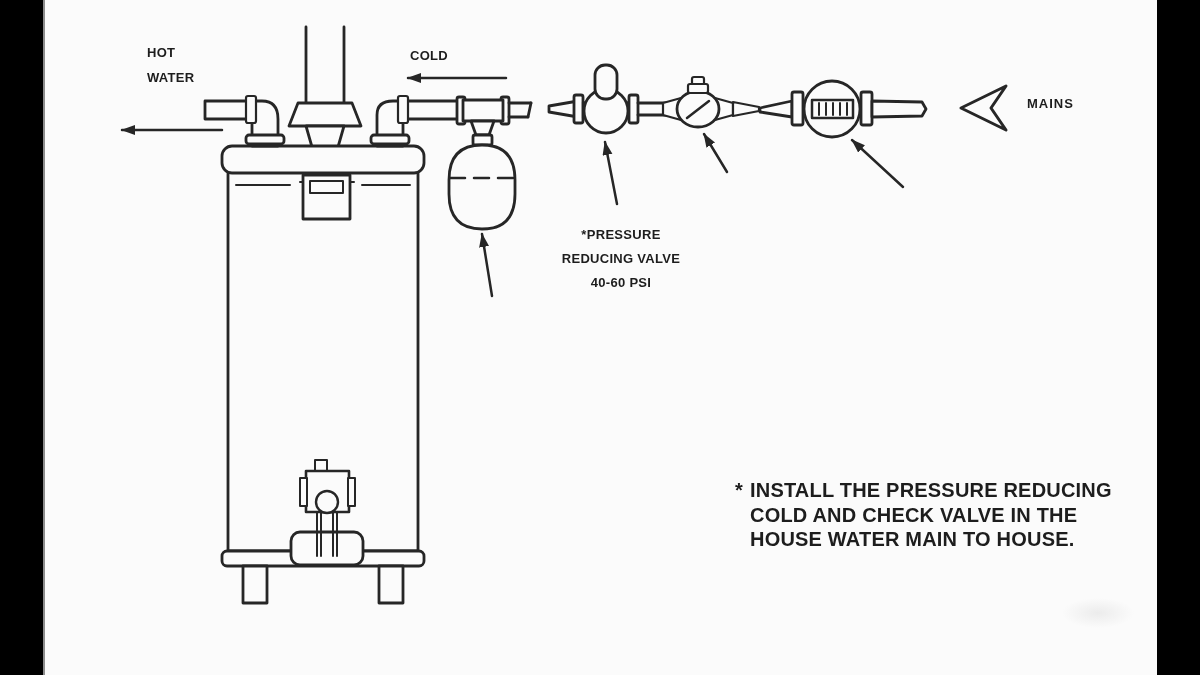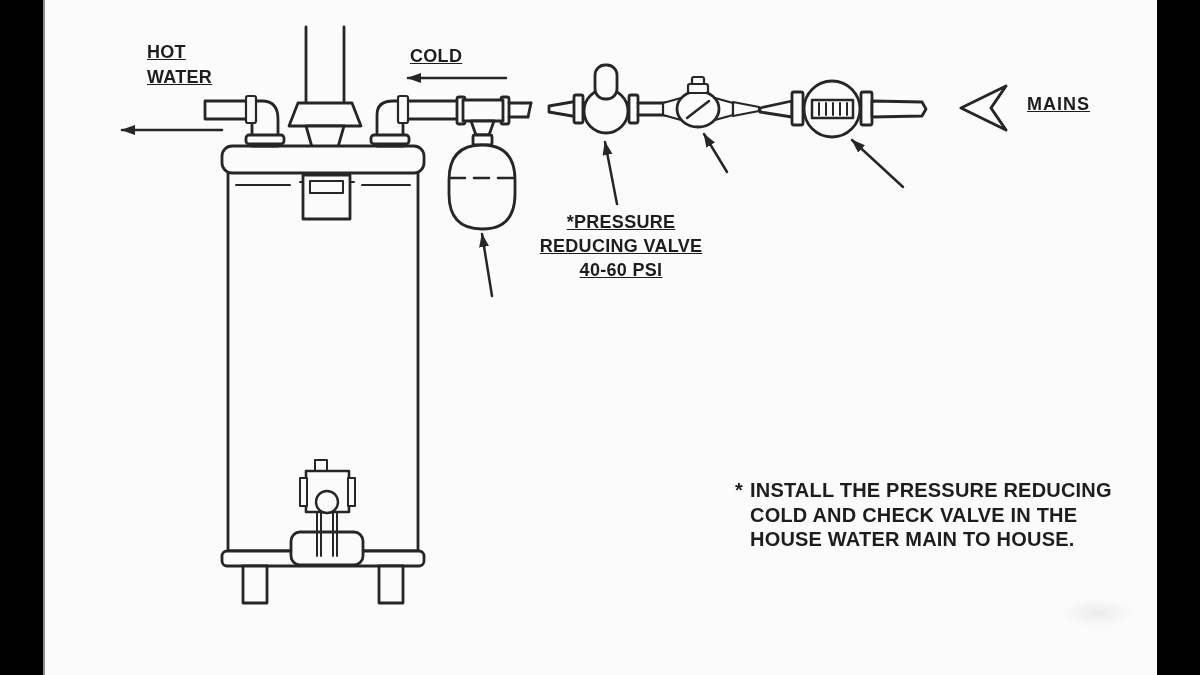--- a/index.html
+++ b/index.html
@@ -6,28 +6,28 @@
   body{
     width:1200px;height:675px;position:relative;overflow:hidden;
     background:#000;font-family:"Liberation Sans",sans-serif;
   }
   .stage{position:absolute;inset:0;}
   .content{position:absolute;inset:0;filter:blur(0.45px);}
   .paper{position:absolute;left:43px;top:0;width:1114px;height:675px;background:#fbfbfb;}
   .edge-line{position:absolute;left:43px;top:0;width:2px;height:675px;background:#8d8d8d;}
   svg.art{position:absolute;left:0;top:0;}
   .lbl{
-    position:absolute;font-weight:bold;font-size:18px;color:#1d1d1d;
-    letter-spacing:0.3px;line-height:24px;white-space:pre;text-decoration:underline;
+    position:absolute;font-weight:bold;font-size:13px;color:#1d1d1d;
+    letter-spacing:0.3px;line-height:24px;white-space:pre;
   }
   .lbl.center{text-align:center;}
   .lbl-hot{left:147px;top:40px;line-height:25px;}
   .lbl-cold{left:410px;top:44px;}
   .lbl-exp{left:459px;top:297px;line-height:25px;}
-  .lbl-prv{left:528px;top:210px;width:186px;}
+  .lbl-prv{left:528px;top:223px;width:186px;}
   .lbl-chk{left:703px;top:168px;width:96px;line-height:23px;}
   .lbl-wm{left:870px;top:183px;width:80px;line-height:23px;}
   .lbl-mains{left:1027px;top:92px;letter-spacing:1px;}
   .note{
     position:absolute;left:735px;top:478px;width:400px;display:flex;gap:7px;
     font-weight:bold;font-size:20px;line-height:24.5px;color:#1d1d1d;letter-spacing:0.2px;
   }
   .note .star{flex:0 0 auto;}
   .wm{
     position:absolute;left:1062px;top:598px;width:72px;height:30px;opacity:.45;

